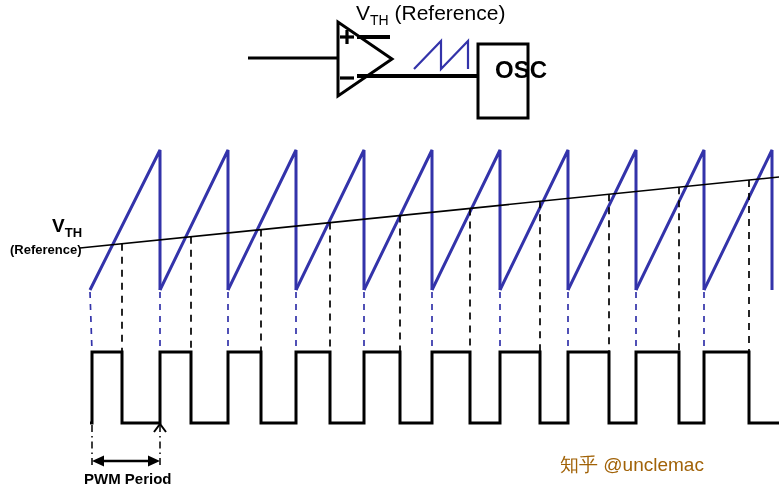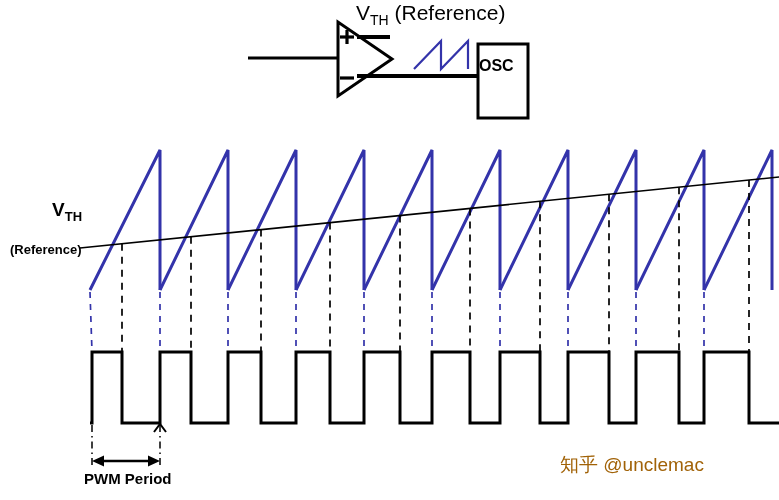--- a/index.html
+++ b/index.html
@@ -41,41 +41,42 @@
     top: 2px;
     font-size: 21px;
     font-weight: 400;
   }
   #label-vth-top .sub {
     font-size: 14px;
     vertical-align: sub;
   }
   #label-vth-wave {
     left: 52px;
-    top: 200px;
+    top: 216px;
     font-size: 19px;
     font-weight: bold;
   }
   #label-vth-wave .sub {
     font-size: 13px;
     vertical-align: sub;
     font-weight: bold;
   }
   #label-ref-wave {
     left: 10px;
     top: 243px;
     font-size: 13px;
     font-weight: bold;
   }
   #label-osc {
     left: 479px;
     top: 58px;
-    font-size: 16px;
+    font-size: 24px;
     font-weight: bold;
     letter-spacing: 0px;
+    padding-left: 16px;
   }
   #label-pwm-period {
     left: 84px;
     top: 471px;
     font-size: 15px;
     font-weight: bold;
   }
   #watermark {
     position: absolute;
     left: 560px;

